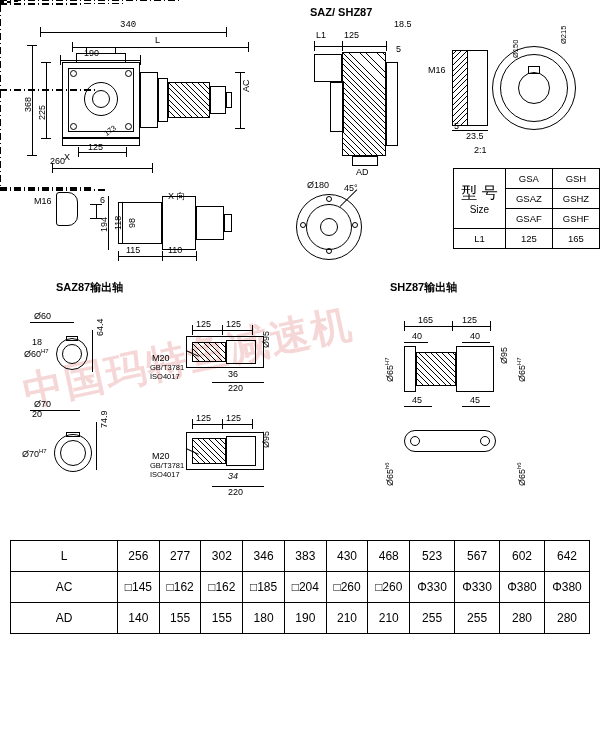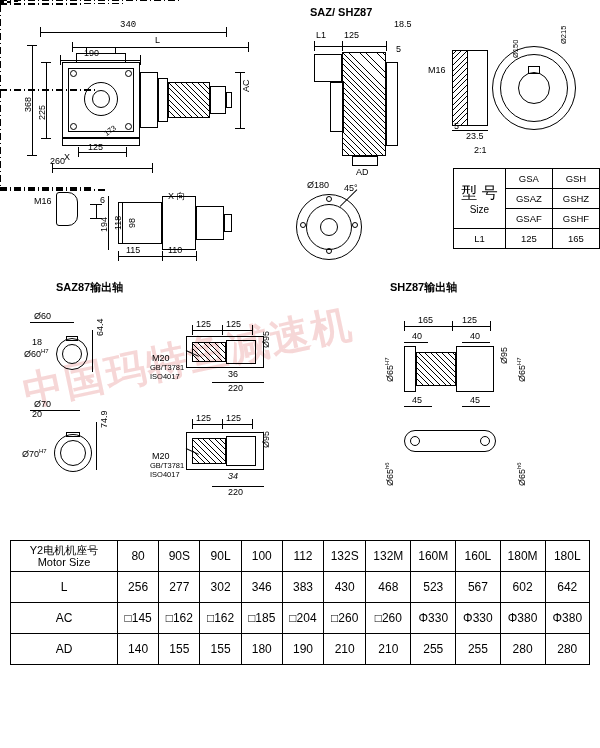--- a/index.html
+++ b/index.html
@@ -360,37 +360,20 @@
   <div class="box" style="left:404px;top:430px;width:92px;height:22px;border-radius:11px;"></div>
   <div class="circ" style="left:410px;top:436px;width:10px;height:10px;"></div>
   <div class="circ" style="left:480px;top:436px;width:10px;height:10px;"></div>
   <div class="centerline" style="left:396px;top:441px;width:106px;"></div>
   <div class="abs lbl" style="left:384px;top:486px;transform:rotate(-90deg);transform-origin:left top;"><span>Ø65</span><sup style="font-size:6px">h6</sup></div>
   <div class="abs lbl" style="left:516px;top:486px;transform:rotate(-90deg);transform-origin:left top;"><span>Ø65</span><sup style="font-size:6px">h6</sup></div>
 </div>
 
 <table class="tbl" id="motor-table">
   <tbody>
-      <tr>
-    <td class="rowhdr">
-      <div class="two-line">Y2电机机座号</div>
-      <div class="two-line">Motor Size</div>
-    </td>
-    <td>80</td>
-    <td>90S</td>
-    <td>90L</td>
-    <td>100</td>
-    <td>112</td>
-    <td>132S</td>
-    <td>132M</td>
-    <td>160M</td>
-    <td>160L</td>
-    <td>180M</td>
-    <td>180L</td>
-  </tr>
   <tr>
     <td class="rowhdr">L</td>
     <td>256</td>
     <td>277</td>
     <td>302</td>
     <td>346</td>
     <td>383</td>
     <td>430</td>
     <td>468</td>
     <td>523</td>

